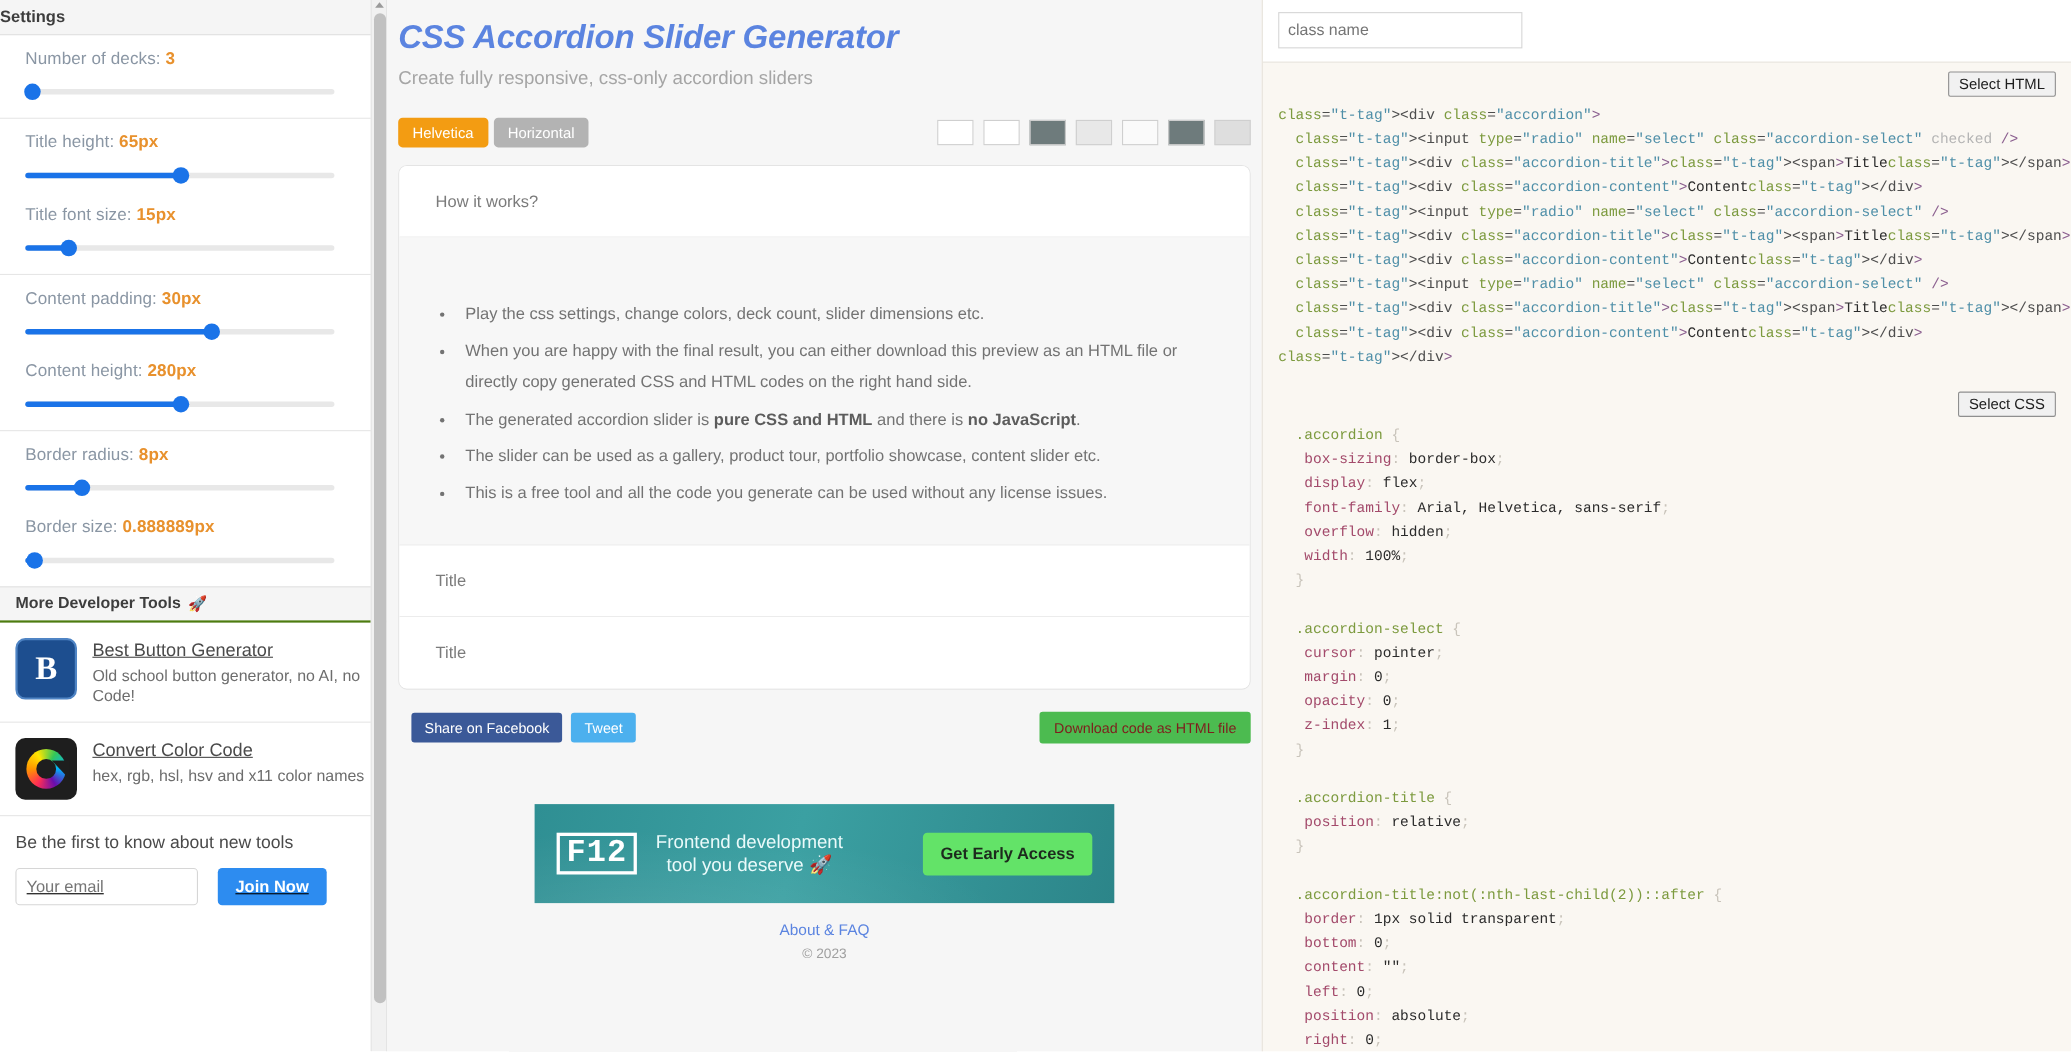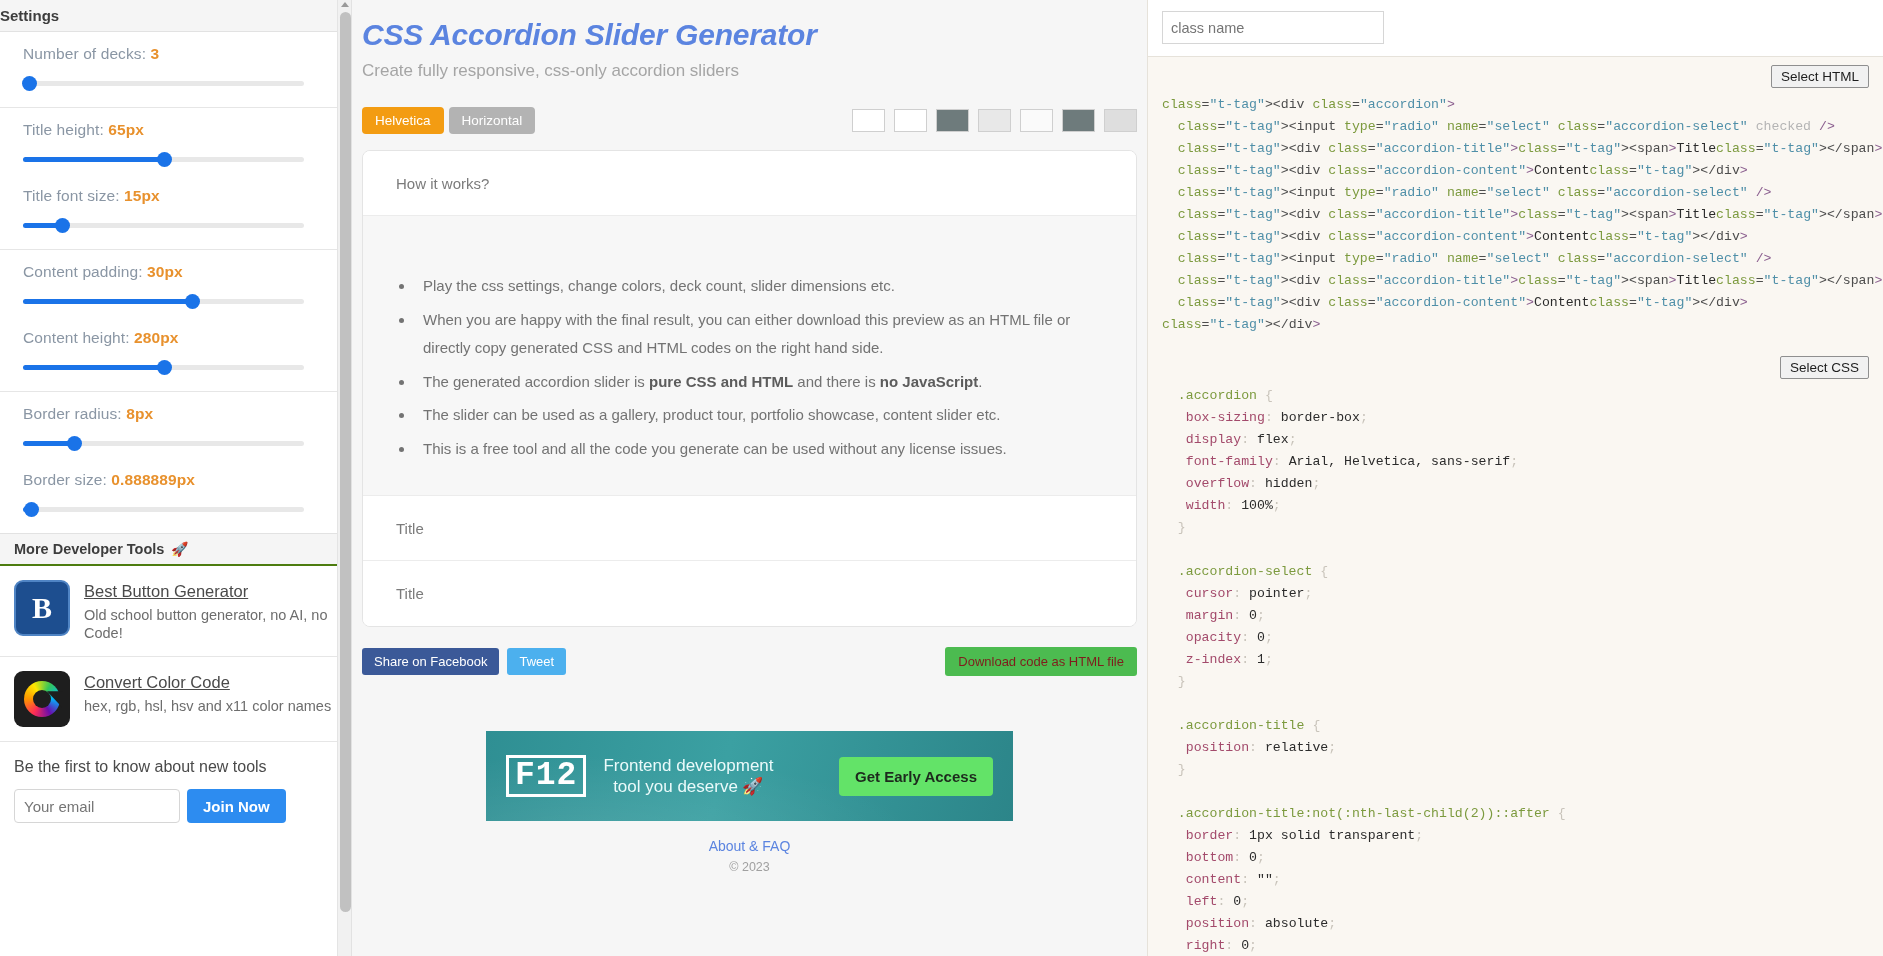--- a/index.html
+++ b/index.html
@@ -93,21 +93,21 @@
   .icon-ccc .ring::before {
     content: ""; position: absolute; right: -3px; top: 10px;
     width: 16px; height: 17px; background: #1e1e1e; z-index: 2;
     clip-path: polygon(0 0,100% 0,100% 100%);
   }
   .tool-txt { padding-top: 2px; }
   .tool-title { font-size: 16.5px; color: #4a4a4a; margin-bottom: 5px; text-decoration: underline; }
   .tool-desc { font-size: 14.5px; color: #6d6d6d; line-height: 1.25; }
   .subscribe { padding: 16px 14px 10px 14px; }
   .subscribe-txt { font-size: 16px; color: #4a4a4a; margin-bottom: 13px; }
-  .sub-form { display: flex; gap: 7px; }
+  .sub-form { display: flex; gap: 18px; text-decoration: underline; }
   .sub-input {
     width: 166px; height: 34px; border: 1px solid #d6d6d6;
     border-radius: 4px; padding: 0 9px; font-size: 15px; color: #888;
     background: #fff; font-family: "Liberation Sans", sans-serif;
   }
   .sub-btn {
     background: #2d8cf0; color: #fff; border: none; border-radius: 4px;
     padding: 0 16px; height: 34px; font-size: 15px; font-weight: bold;
     font-family: "Liberation Sans", sans-serif; cursor: pointer;
   }
@@ -161,21 +161,21 @@
   .acc-content {
     height: 280px; padding: 30px; background: #f7f7f7;
     border-bottom: 1px solid #ececec;
   }
   .acc-content ul { margin: 26px 0 0 0; padding-left: 22px; }
   .acc-content li {
     font-size: 15px; color: #737373; line-height: 1.9; margin-bottom: 5px;
     padding-left: 8px;
   }
   .acc-content li b { color: #5c5c5c; font-weight: bold; }
-  .share-bar { display: flex; align-items: center; justify-content: space-between; margin-top: 20px; }
+  .share-bar { display: flex; align-items: center; justify-content: space-between; margin-top: 20px; margin-left: 12px; }
   .share-left { display: flex; gap: 8px; }
   .fb-btn {
     background: #3b5998; color: #fff; border: none; border-radius: 3px;
     font-size: 13px; padding: 6px 12px; cursor: pointer;
     font-family: "Liberation Sans", sans-serif;
   }
   .tw-btn {
     background: #4cb0ee; color: #fff; border: none; border-radius: 3px;
     font-size: 13px; padding: 6px 12px; cursor: pointer;
     font-family: "Liberation Sans", sans-serif;
@@ -189,21 +189,21 @@
     width: 527px; margin: 55px auto 0 auto; height: 90px;
     background: linear-gradient(105deg,#2f8f93 0%,#3ba0a2 45%,#2c8589 100%);
     display: flex; align-items: center; gap: 17px; padding: 0 20px;
     position: relative; overflow: hidden;
   }
   .adbox::before {
     content:""; position:absolute; left:0; top:0; width:100%; height:100%;
     background: radial-gradient(ellipse at 20% 120%, rgba(255,255,255,.10), transparent 55%);
   }
   .ad-logo {
-    font-family: "Liberation Mono", monospace; font-size: 33px;
+    font-family: "Liberation Mono", monospace; font-size: 29px;
     font-weight: bold; color: #fff; letter-spacing: 1px;
     border: 3px solid #fff; padding: 1px 6px; line-height: 1.05;
     position: relative;
   }
   .ad-txt { color: #eafafa; font-size: 17px; line-height: 1.25; position: relative; text-align: center; }
   .ad-cta {
     background: #63e368; color: #1d2a1d; border: none; border-radius: 4px;
     font-size: 15px; font-weight: bold; padding: 11px 16px; cursor: pointer;
     margin-left: auto; position: relative;
     font-family: "Liberation Sans", sans-serif;

